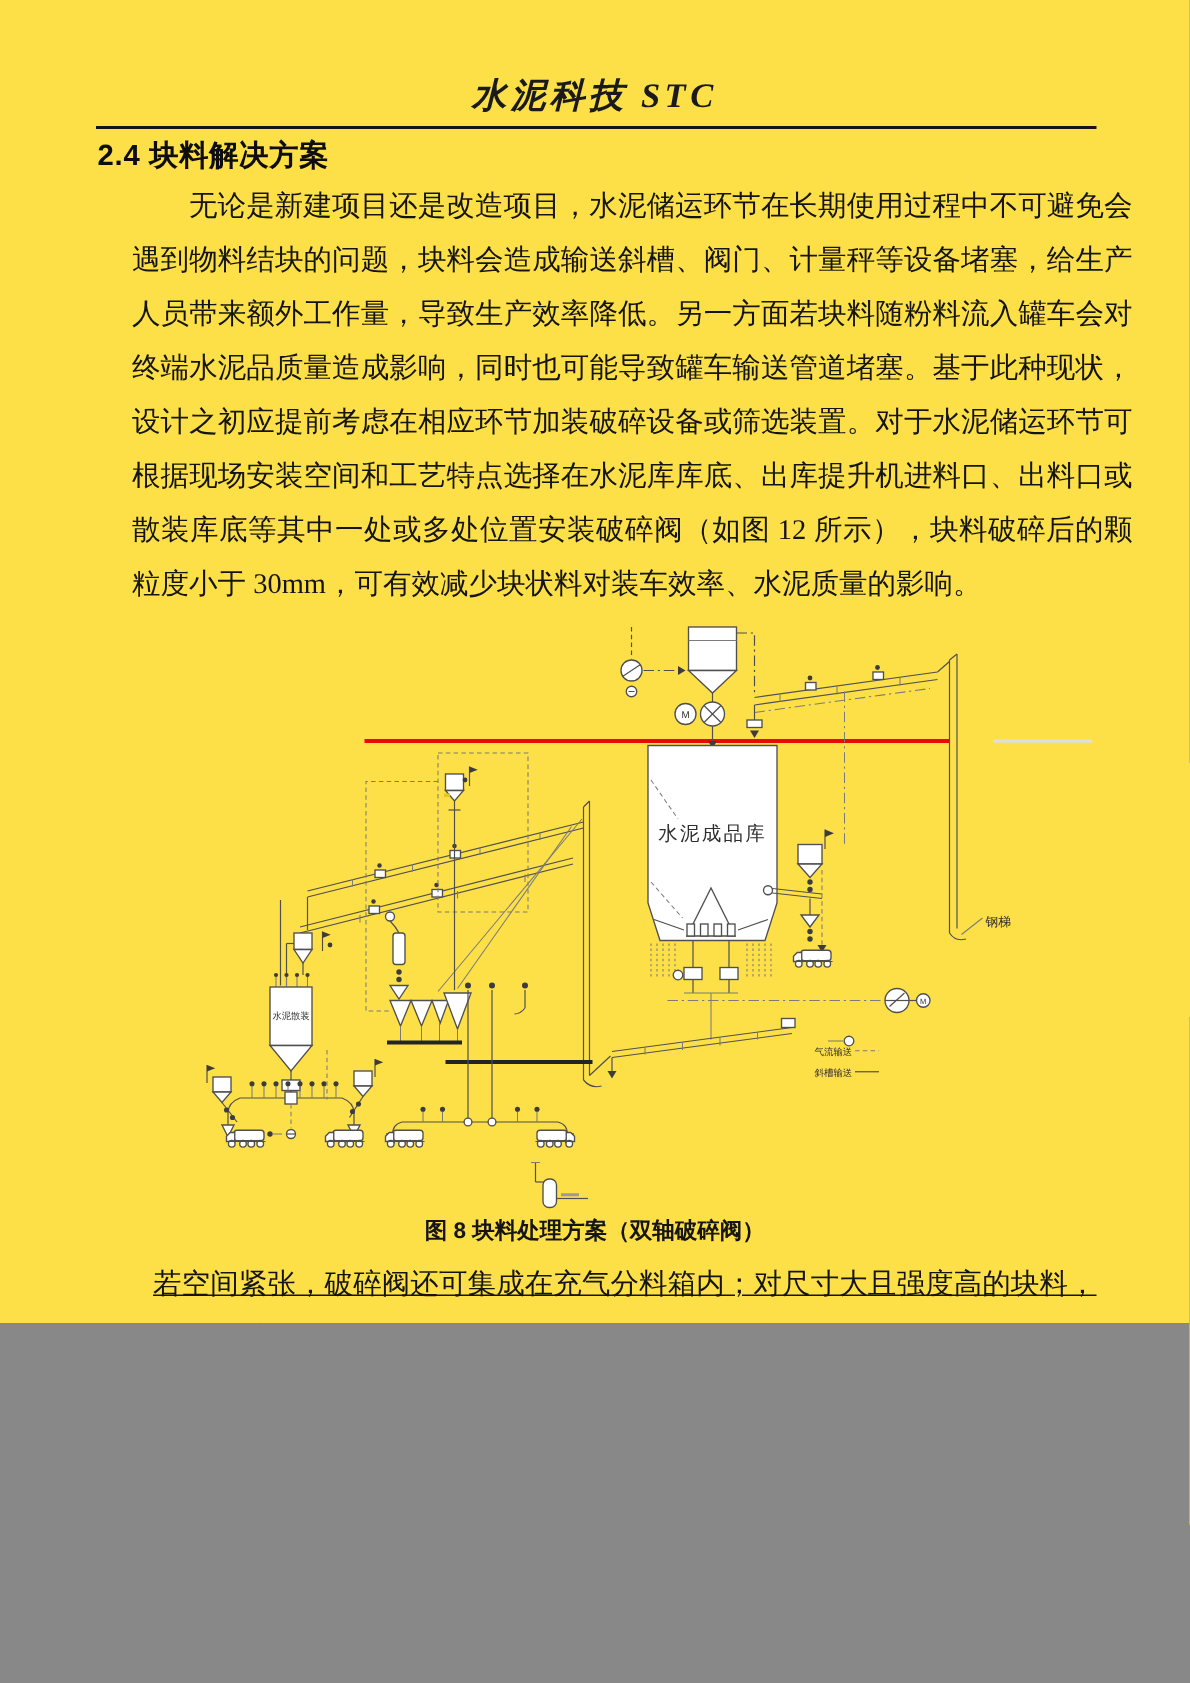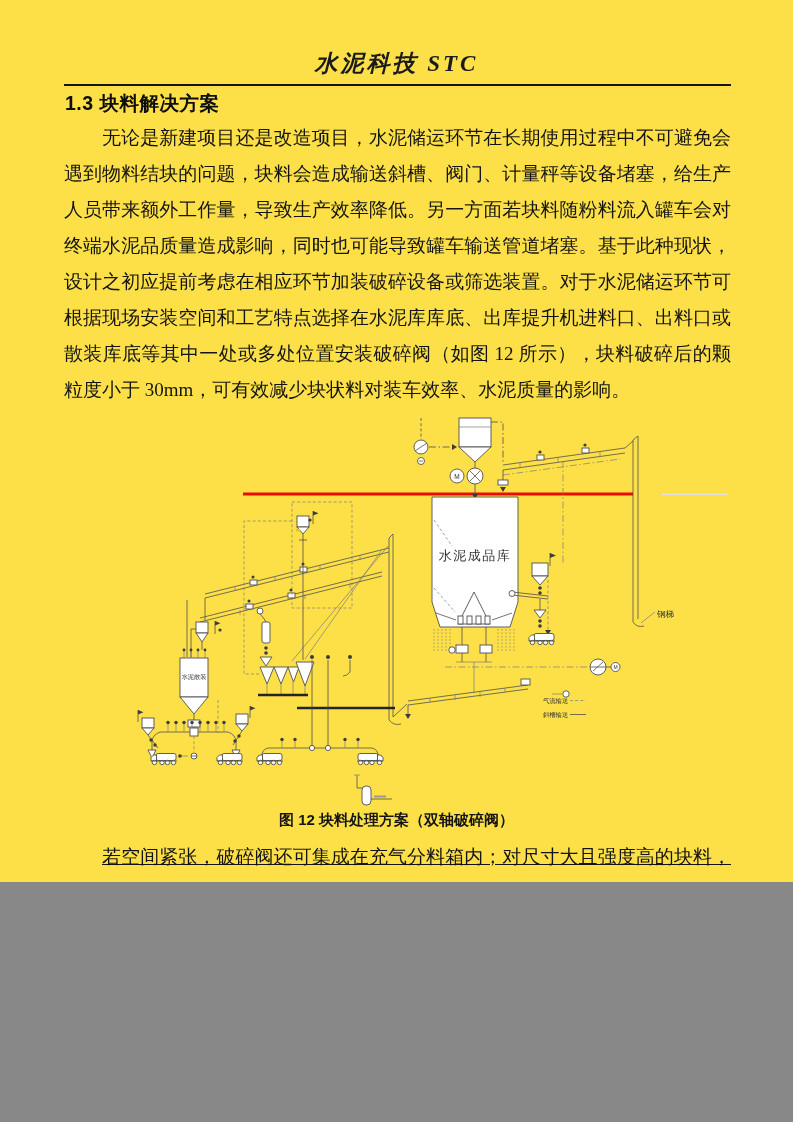--- a/index.html
+++ b/index.html
@@ -6,21 +6,21 @@
   .page{position:relative;width:793px;height:882px;background:#fde047;margin:0 auto;overflow:hidden;
         font-family:"Liberation Serif","DejaVu Serif",serif;color:#111;padding-left:18px;}
   .journal-header{position:absolute;top:48px;left:0;width:793px;text-align:center;
         font-size:23px;font-style:italic;font-weight:600;letter-spacing:3px;color:#1a1a1a;}
   .header-rule{position:absolute;top:84px;left:64px;width:667px;height:2px;background:#141414;}
   .section-heading{position:absolute;top:90px;left:65px;font-family:"Liberation Sans","DejaVu Sans",sans-serif;
         font-size:19.5px;font-weight:bold;color:#0d0d0d;letter-spacing:0.5px;}
   .body-para{position:absolute;left:64px;width:667px;font-size:19px;line-height:36px;
         text-align:justify;text-align-last:left;color:#141414;}
   .indent{text-indent:2em;}
-  #para1{top:120px;}
+  #para1{top:120px;margin-left:24px;}
   #para2{top:839px;text-decoration:underline;}
   .fig-caption{position:absolute;top:811px;left:0;width:793px;text-align:center;
         font-family:"Liberation Sans","DejaVu Sans",sans-serif;font-size:15px;font-weight:bold;color:#151515;}
   .figure-wrap{position:absolute;top:412px;left:0;width:793px;height:400px;}
   .footer-rule{position:absolute;top:1051px;left:64px;width:667px;height:2px;background:#101010;}
   .footer-page{position:absolute;top:1057px;left:0;width:793px;text-align:center;
         font-family:"Liberation Sans","DejaVu Sans",sans-serif;font-size:12px;color:#222;}
   .footer-issue{position:absolute;top:1072px;right:62px;
         font-family:"Liberation Sans","DejaVu Sans",sans-serif;font-size:13px;color:#1c1c1c;}
   
@@ -34,21 +34,21 @@
   .thk{fill:none;stroke:#242424;stroke-width:2.6;}
   .svgtxt{fill:#2e2e2e;font-family:"Liberation Sans","DejaVu Sans",sans-serif;}
 </style>
 </head>
 <body>
 
 <div class="page">
 
   <div class="journal-header">水泥科技 STC</div>
   <div class="header-rule"></div>
-  <div class="section-heading">1.3 块料解决方案</div>
+  <div class="section-heading">2.4 块料解决方案</div>
 
   <div id="para1" class="body-para indent">无论是新建项目还是改造项目，水泥储运环节在长期使用过程中不可避免会遇到物料结块的问题，块料会造成输送斜槽、阀门、计量秤等设备堵塞，给生产人员带来额外工作量，导致生产效率降低。另一方面若块料随粉料流入罐车会对终端水泥品质量造成影响，同时也可能导致罐车输送管道堵塞。基于此种现状，设计之初应提前考虑在相应环节加装破碎设备或筛选装置。对于水泥储运环节可根据现场安装空间和工艺特点选择在水泥库库底、出库提升机进料口、出料口或散装库底等其中一处或多处位置安装破碎阀（如图 12 所示），块料破碎后的颗粒度小于 30mm，可有效减少块状料对装车效率、水泥质量的影响。</div>
 
   <div class="figure-wrap">
     <svg width="793" height="400" viewBox="0 0 793 400">
       <g transform="translate(0,-412)">
 
         <line x1="243" y1="494" x2="633" y2="494" stroke="#e80c00" stroke-width="2.8"></line>
         <line x1="662" y1="494" x2="728" y2="494" stroke="#dedede" stroke-width="2.2"></line>
 
@@ -386,21 +386,21 @@
             <circle class="fw" cx="12" cy="10.5" r="2.2"></circle>
             <circle class="fw" cx="17.5" cy="10.5" r="2.2"></circle>
             <circle class="fw" cx="23.5" cy="10.5" r="2.2"></circle>
             <line class="ln" x1="1" y1="9" x2="27" y2="9"></line>
           </g>
         </defs>
       </g>
     </svg>
   </div>
 
-  <div class="fig-caption">图 12  块料处理方案（双轴破碎阀）</div>
+  <div class="fig-caption">图 8  块料处理方案（双轴破碎阀）</div>
 
   <div id="para2" class="body-para indent">若空间紧张，破碎阀还可集成在充气分料箱内；对尺寸大且强度高的块料，可配置大功率双轴破碎阀;对空间允许的情况,还可安装排渣装置（如图 13 所示），在控制软件作用下自动排渣。</div>
 
   <div class="footer-rule"></div>
   <div class="footer-page">49</div>
   <div class="footer-issue">2023.No.2</div>
 
 </div>
 
 </body></html>

